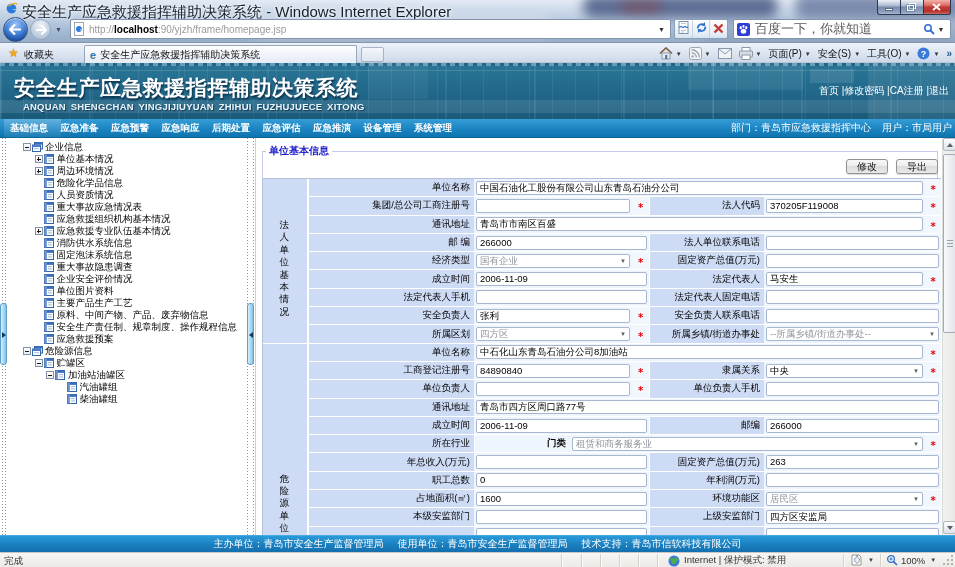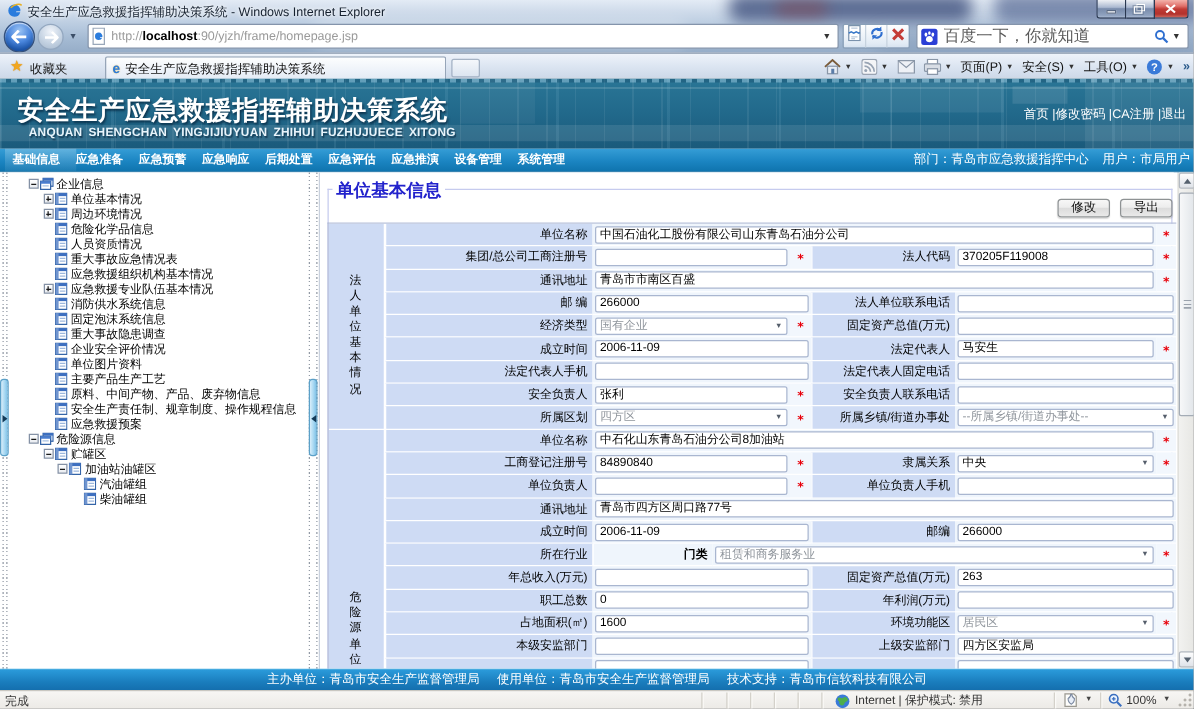--- a/index.html
+++ b/index.html
@@ -10,21 +10,21 @@
 
 .chrome { position:absolute; left:0; top:0; width:955px; height:42px;
   background:linear-gradient(180deg,#e3ebf5 0%,#ccd9e9 25%,#b4c7dd 55%,#a2b8d1 78%,#96adc8 100%); overflow:hidden; }
 .blob { position:absolute; filter:blur(6px); border-radius:10px; }
 .blob-b1 { left:583px; top:-5px; width:195px; height:23px; background:rgba(58,76,122,.78); }
 .blob-b2 { left:795px; top:-7px; width:170px; height:26px; background:rgba(64,84,132,.6); }
 .blob-b3 { left:620px; top:1px; width:42px; height:12px; background:rgba(146,58,58,.45); }
 .blob-b4 { left:250px; top:16px; width:300px; height:22px; background:rgba(255,255,255,.3); }
 .blob-b5 { left:700px; top:22px; width:260px; height:24px; background:rgba(116,136,170,.28); }
 .titlebar { position:absolute; left:0; top:0; right:0; height:17px; }
-.title-text { position:absolute; left:22px; top:3px; font-size:10px; color:#15202e; white-space:nowrap;
+.title-text { position:absolute; left:22px; top:3px; font-size:15px; color:#15202e; white-space:nowrap;
   text-shadow:0 0 3px rgba(255,255,255,.95), 0 0 5px rgba(255,255,255,.8); }
 .winbtns { position:absolute; left:877px; top:0; width:74px; height:15px; display:flex; }
 .wbtn { flex:1; border:1px solid #2a3850; border-top:none; position:relative;
   background:linear-gradient(180deg,rgba(255,255,255,.85) 0%,rgba(208,220,236,.55) 42%,rgba(118,138,168,.5) 50%,rgba(158,178,203,.55) 88%,rgba(200,214,232,.6) 100%);
   display:flex; align-items:center; justify-content:center; }
 .wbtn + .wbtn { border-left:none; }
 .wbtn.min { border-radius:0 0 0 3px; }
 .wbtn.close { border-radius:0 0 3px 0; flex:1.2;
   background:linear-gradient(180deg,#f3b2aa 0%,#e0706a 35%,#c03a34 52%,#b3322d 80%,#d06a60 100%); }
 .minbar { width:8px; height:3px; background:#fff; border:1px solid #5a6a84; margin-top:4px; }
@@ -133,21 +133,21 @@
 .tbox { width:8px; height:8px; border:1px solid #8491a5; background:linear-gradient(#fff,#e9ecf1); margin-right:1px;
   position:relative; flex:none; }
 .tbox::before { content:''; position:absolute; left:1px; right:1px; top:2.5px; height:1px; background:#1a1a1a; }
 .tbox.plus::after { content:''; position:absolute; top:1px; bottom:1px; left:2.5px; width:1px; background:#1a1a1a; }
 .tspace { width:9px; flex:none; }
 .ticon { width:10px; height:10px; margin-right:3px; flex:none; }
 .tree-row .lbl { overflow:hidden; }
 
 
 .main { position:absolute; left:256px; top:0; width:686px; height:100%; background:#fff; overflow:hidden; }
-.legend { position:absolute; left:10px; top:6px; font-size:14px; font-weight:bold; color:#2222cc;
+.legend { position:absolute; left:10px; top:6px; font-size:10px; font-weight:bold; color:#2222cc;
   background:#fff; padding:0 3px; z-index:2; }
 .fieldset { position:absolute; left:6px; top:13px; width:676px; height:384px;
   border:1px solid #c6cbee; border-bottom:none; }
 .fbtn { position:absolute; top:21px; width:42px; height:15px; border:1px solid #8e9294; border-radius:3px;
   background:linear-gradient(180deg,#f7f7f7 0%,#ededed 45%,#dcdcdc 50%,#e9e9e9 100%);
   font-size:10px; line-height:13px; color:#111; text-align:center; cursor:pointer;
   font-family:Liberation Serif, serif; box-shadow:0 1px 1px rgba(0,0,0,.15); }
 .fbtn-modify { left:590px; }
 .fbtn-export { left:640px; }
 

